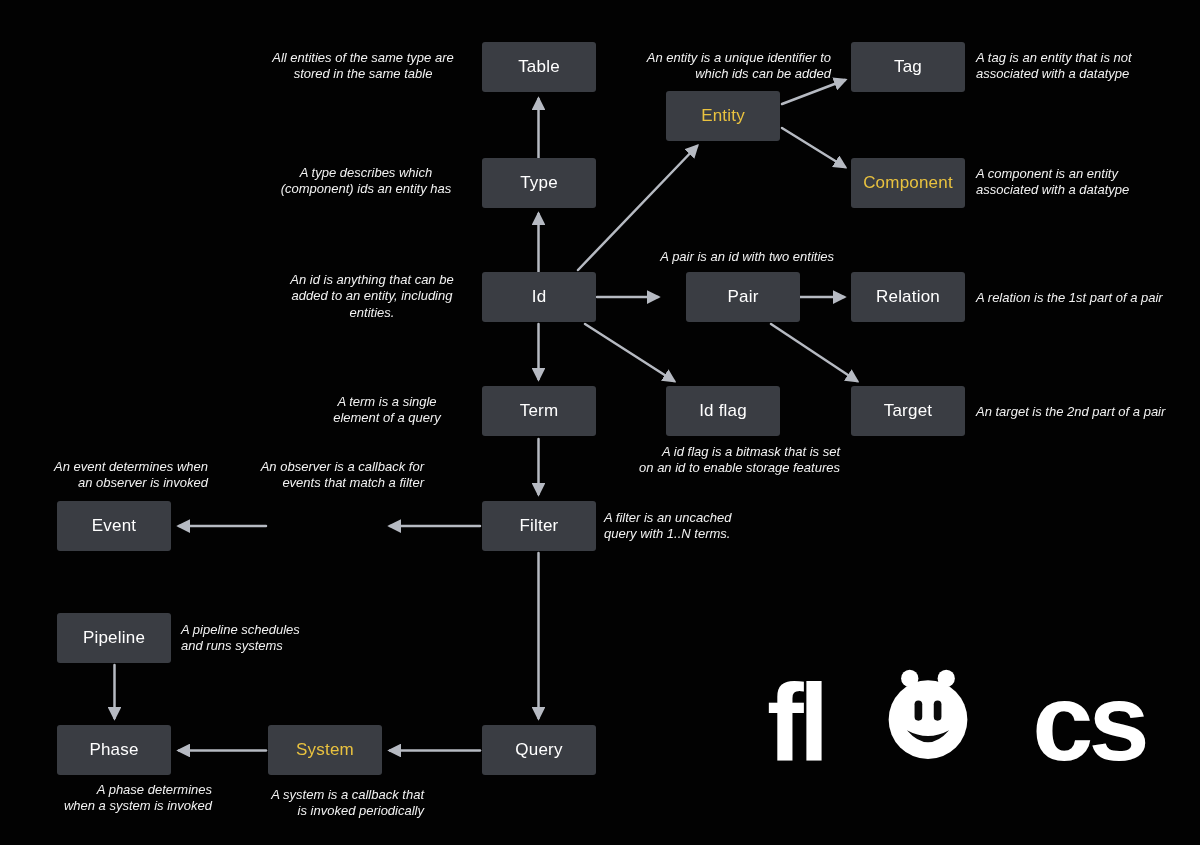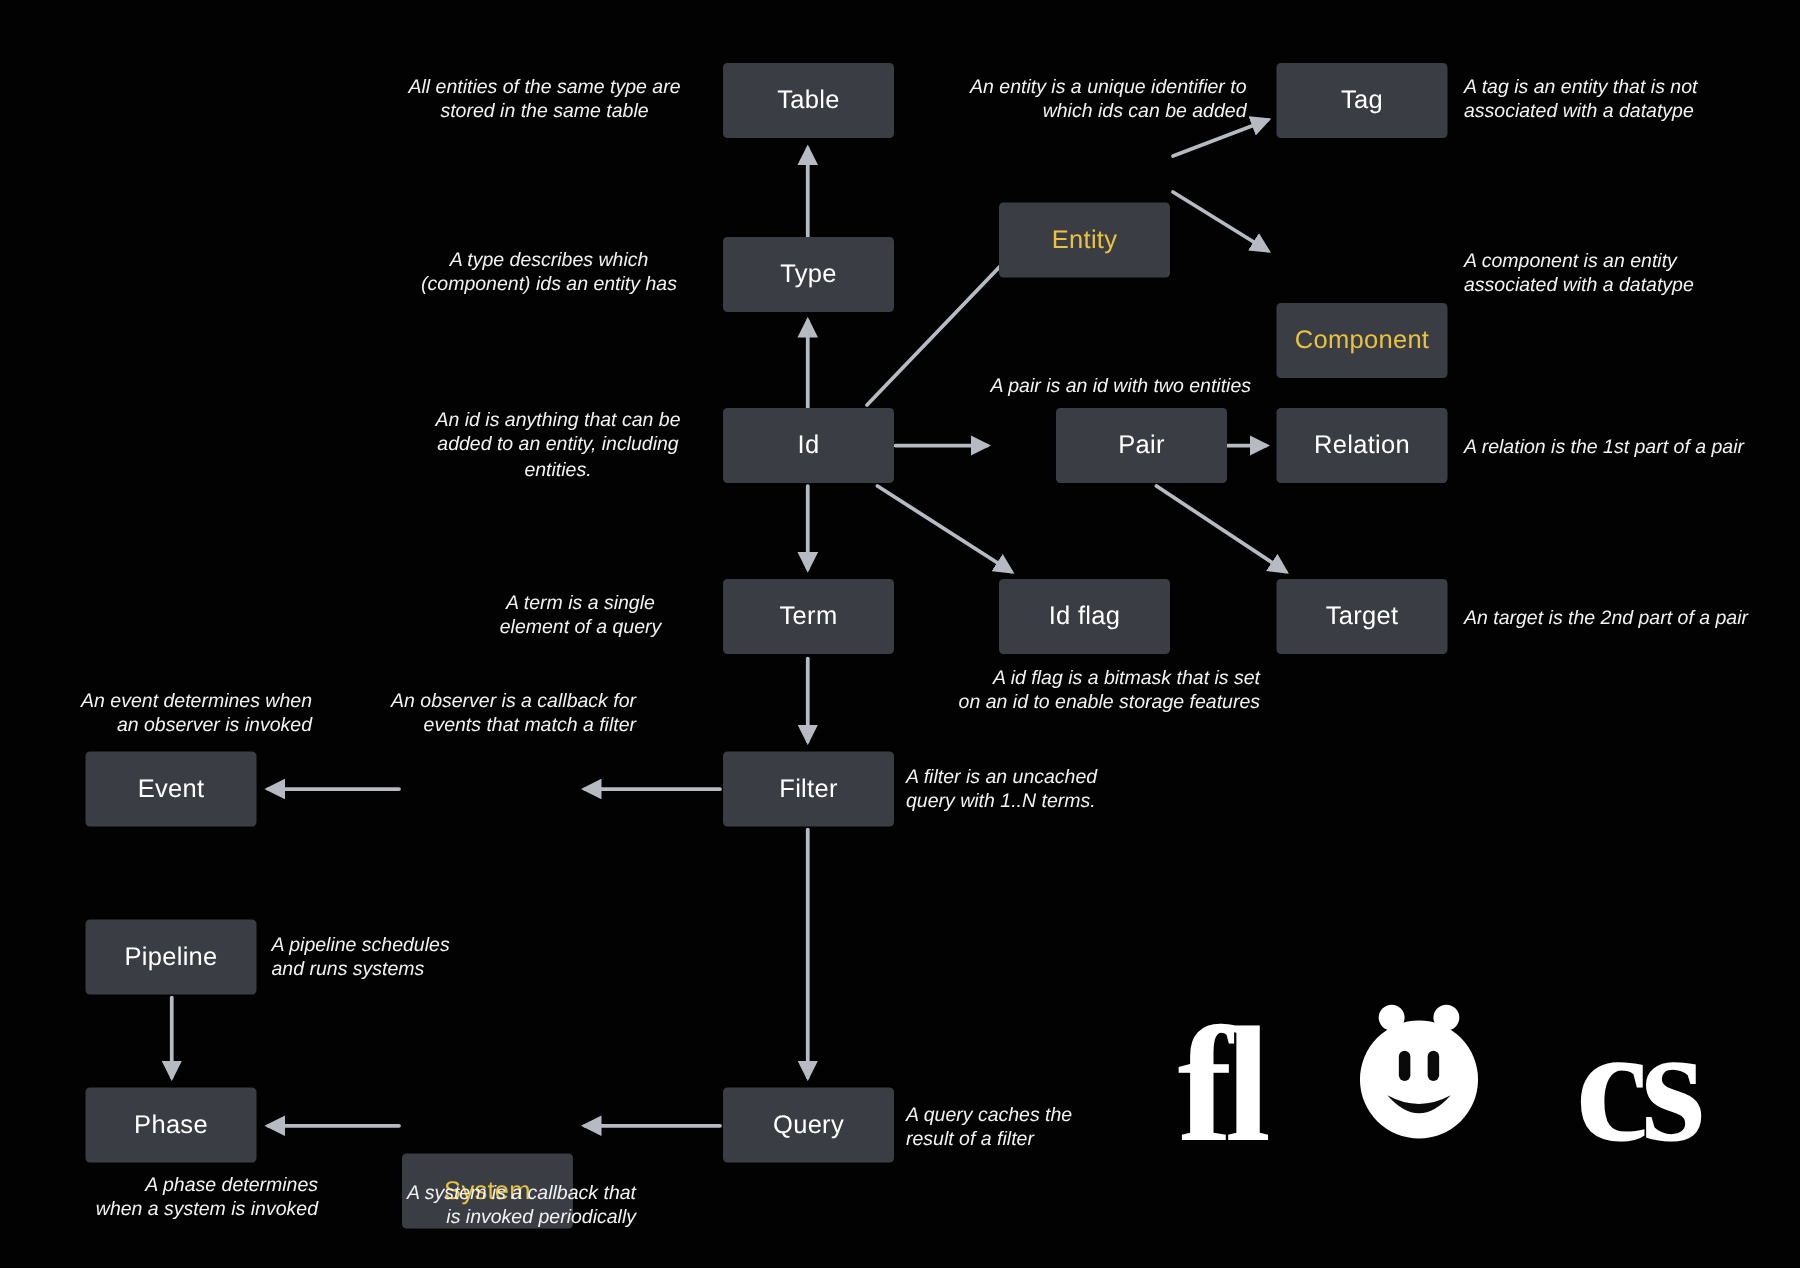--- a/index.html
+++ b/index.html
@@ -33,39 +33,39 @@
     background: var(--node-bg, #3a3d43);
     border-radius: 3px;
     display: flex;
     align-items: center;
     justify-content: center;
     color: var(--node-text, #fff);
     font-size: 17px;
     font-weight: 500;
     letter-spacing: 0.2px;
   }
-  .node.accent { color: var(--accent-yellow, #e9c23f); margin-top: 44px; }
+  .node.accent { color: var(--accent-yellow, #e9c23f); }
   .ann {
     position: absolute;
     color: var(--annotation-text, #f2f2f2);
     font-style: italic;
     font-size: 13px;
     line-height: 1.25;
     white-space: pre-line;
   }
   .ann.right { text-align: center; }
   .ann.center { text-align: right; }
   .logo {
     position: absolute;
-    left: 785px;
+    left: 767px;
     top: 664px;
     display: flex;
     align-items: baseline;
     color: var(--logo-text, #fff);
-    font-family: Liberation Serif, serif;
+    font-family: Liberation Sans, sans-serif;
     font-weight: bold;
     font-size: 110px;
     line-height: 1;
     letter-spacing: -5px;
     gap: 48px;
   }
   .logo-head {
     width: 96px;
     height: 96px;
     margin: 0 8px -2px 8px;
@@ -101,21 +101,21 @@
     <line x1="114.5" y1="665" x2="114.5" y2="718" marker-end="url(#arrow)"></line>
   </svg>
 
   <div class="node" style="left:482px;top:42px">Table</div>
   <div class="node" style="left:482px;top:158px">Type</div>
   <div class="node" style="left:482px;top:272px">Id</div>
   <div class="node" style="left:482px;top:386px">Term</div>
   <div class="node" style="left:482px;top:501px">Filter</div>
   <div class="node" style="left:482px;top:725px">Query</div>
   <div class="node accent" style="left:666px;top:91px">Entity</div>
-  <div class="node" style="left:704px;top:272px">Pair</div>
+  <div class="node" style="left:686px;top:272px">Pair</div>
   <div class="node" style="left:666px;top:386px">Id flag</div>
   <div class="node" style="left:851px;top:42px">Tag</div>
   <div class="node accent" style="left:851px;top:158px">Component</div>
   <div class="node" style="left:851px;top:272px">Relation</div>
   <div class="node" style="left:851px;top:386px">Target</div>
   <div class="node" style="left:57px;top:501px">Event</div>
   <div class="node" style="left:57px;top:613px">Pipeline</div>
   <div class="node accent" style="left:268px;top:725px">System</div>
   <div class="node" style="left:57px;top:725px">Phase</div>
 
@@ -144,22 +144,20 @@
   <div class="ann center" style="left:228px;top:459px;width:196px">An observer is a callback for
 events that match a filter</div>
   <div class="ann center" style="left:22px;top:459px;width:186px">An event determines when
 an observer is invoked</div>
   <div class="ann" style="left:181px;top:622px;width:150px">A pipeline schedules
 and runs systems</div>
   <div class="ann center" style="left:18px;top:782px;width:194px">A phase determines
 when a system is invoked</div>
   <div class="ann center" style="left:228px;top:787px;width:196px">A system is a callback that
 is invoked periodically</div>
-  <div class="ann" style="left:604px;top:735px;width:140px">A query caches the
-result of a filter</div>
 
   <div class="logo">
     <span>fl</span>
     <svg class="logo-head" viewBox="0 0 100 100">
       <circle cx="31" cy="15" r="9" fill="#ffffff"></circle>
       <circle cx="69" cy="15" r="9" fill="#ffffff"></circle>
       <circle cx="50" cy="58" r="41" fill="#ffffff"></circle>
       <rect x="36" y="38" width="8" height="21" rx="4" fill="#0a0a0a"></rect>
       <rect x="56" y="38" width="8" height="21" rx="4" fill="#0a0a0a"></rect>
       <path d="M28 69 Q50 94 72 69 Q50 81 28 69 Z" fill="#0a0a0a"></path>

